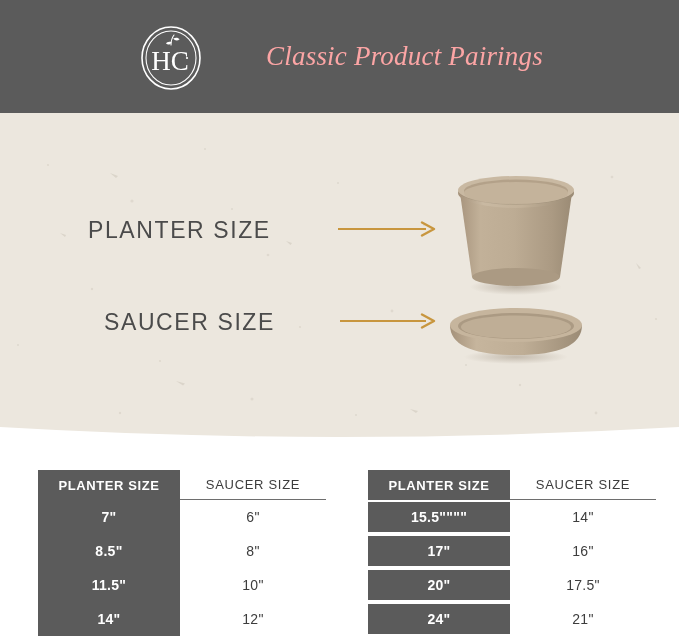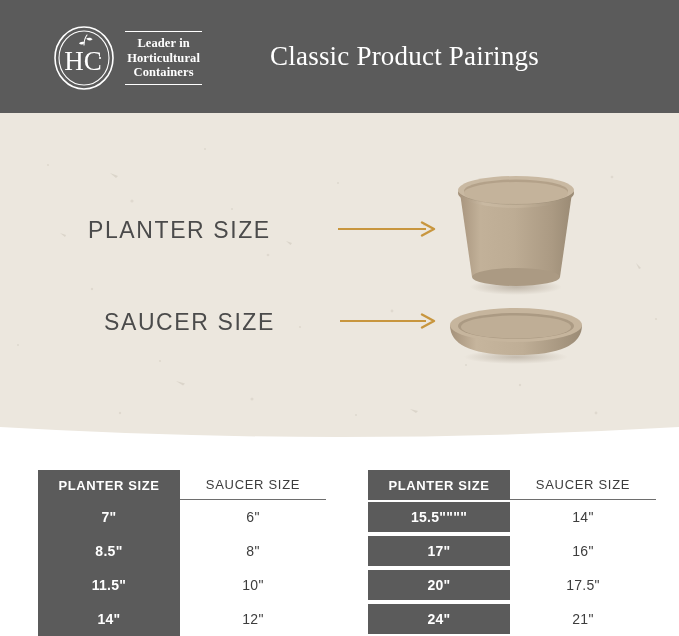--- a/index.html
+++ b/index.html
@@ -55,25 +55,26 @@
   }
   .header-title {
     position: absolute;
     left: 0; top: 0;
     width: 679px; height: 113px;
     display: flex;
     align-items: center;
     justify-content: center;
     padding-left: 130px;
     box-sizing: border-box;
-    color: #ffffff;
+    color: #fca5a5;
     font-family: "Liberation Serif", serif;
     font-size: 27px;
     font-weight: 400;
     letter-spacing: .2px;
+    font-style: italic;
   }
 
   
   .hero {
     position: absolute;
     left: 0; top: 113px;
     width: 679px;
     height: 324px;
     overflow: hidden;
   }
@@ -232,25 +233,20 @@
         <ellipse cx="31" cy="33" rx="29" ry="31" fill="none" stroke="#ffffff" stroke-width="1.6"></ellipse>
         <ellipse cx="31" cy="33" rx="25" ry="27" fill="none" stroke="#ffffff" stroke-width="1.1"></ellipse>
 
         <path d="M31 20 C31 15 32.5 12 34 10" fill="none" stroke="#ffffff" stroke-width="1.1" stroke-linecap="round"></path>
         <path d="M33.2 13.5 C36 12 38.5 12.8 39.6 14.2 C37.6 16 34.8 15.8 33.2 13.5 Z" fill="#ffffff"></path>
         <path d="M31.6 17.2 C28.8 16.2 26.8 17.2 26 18.6 C28 20.2 30.6 19.6 31.6 17.2 Z" fill="#ffffff"></path>
 
         <text x="30" y="45" text-anchor="middle" font-family="Liberation Serif, serif" font-size="27" fill="#ffffff">HC</text>
         <circle cx="47" cy="33" r="1.1" fill="#ffffff"></circle>
       </svg>
-    </div>
-    <div class="logo-text">
-      <div>Leader in</div>
-      <div>Horticultural</div>
-      <div>Containers</div>
     </div>
   </div>
 
   <div class="header-title">Classic Product Pairings</div>
 </div>
 
 <div class="hero">
 
   <svg class="hero-bg" width="679" height="324" viewBox="0 0 679 324" preserveAspectRatio="none">
     <path d="M0,0 L679,0 L679,314 Q339.5,334 0,314 Z" fill="#ece7de"></path>

